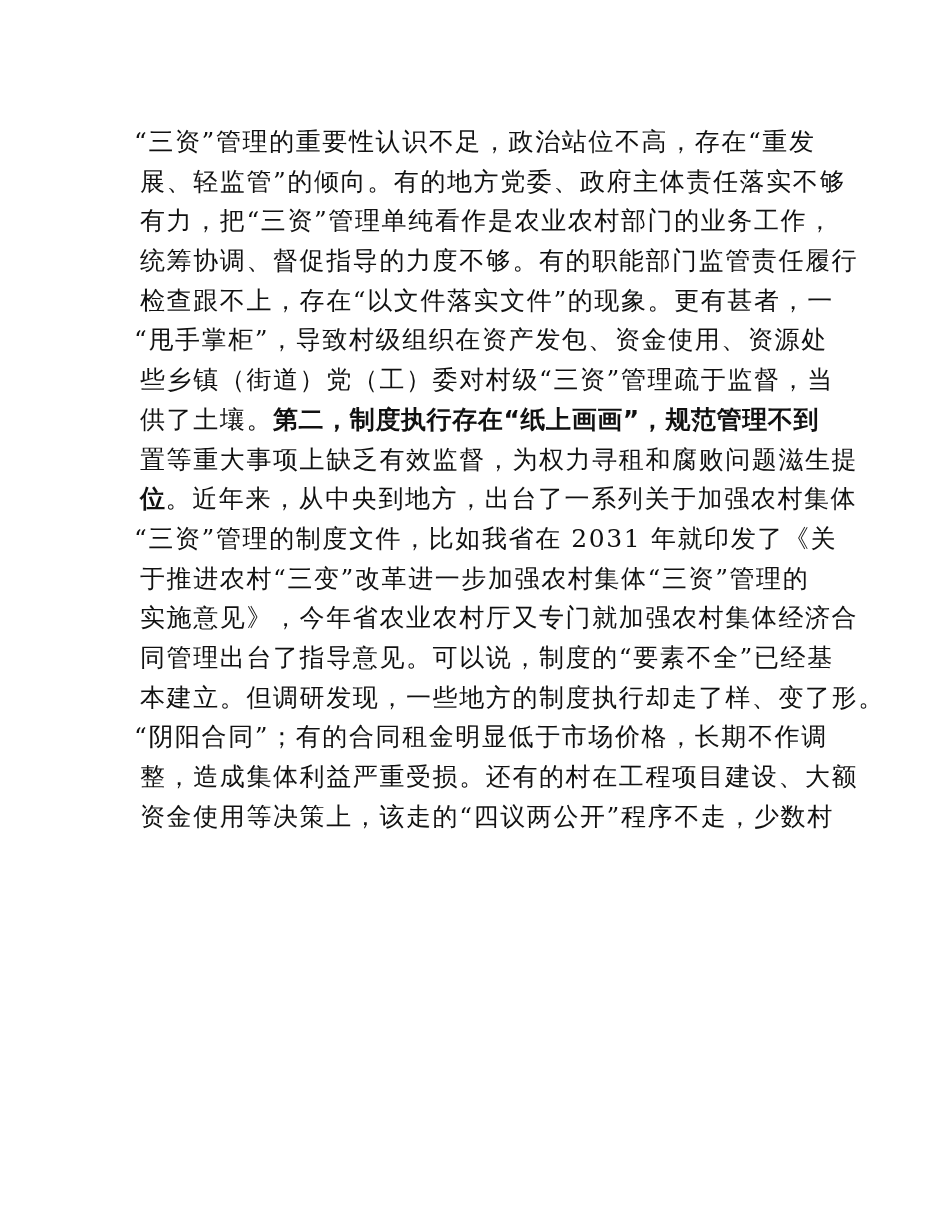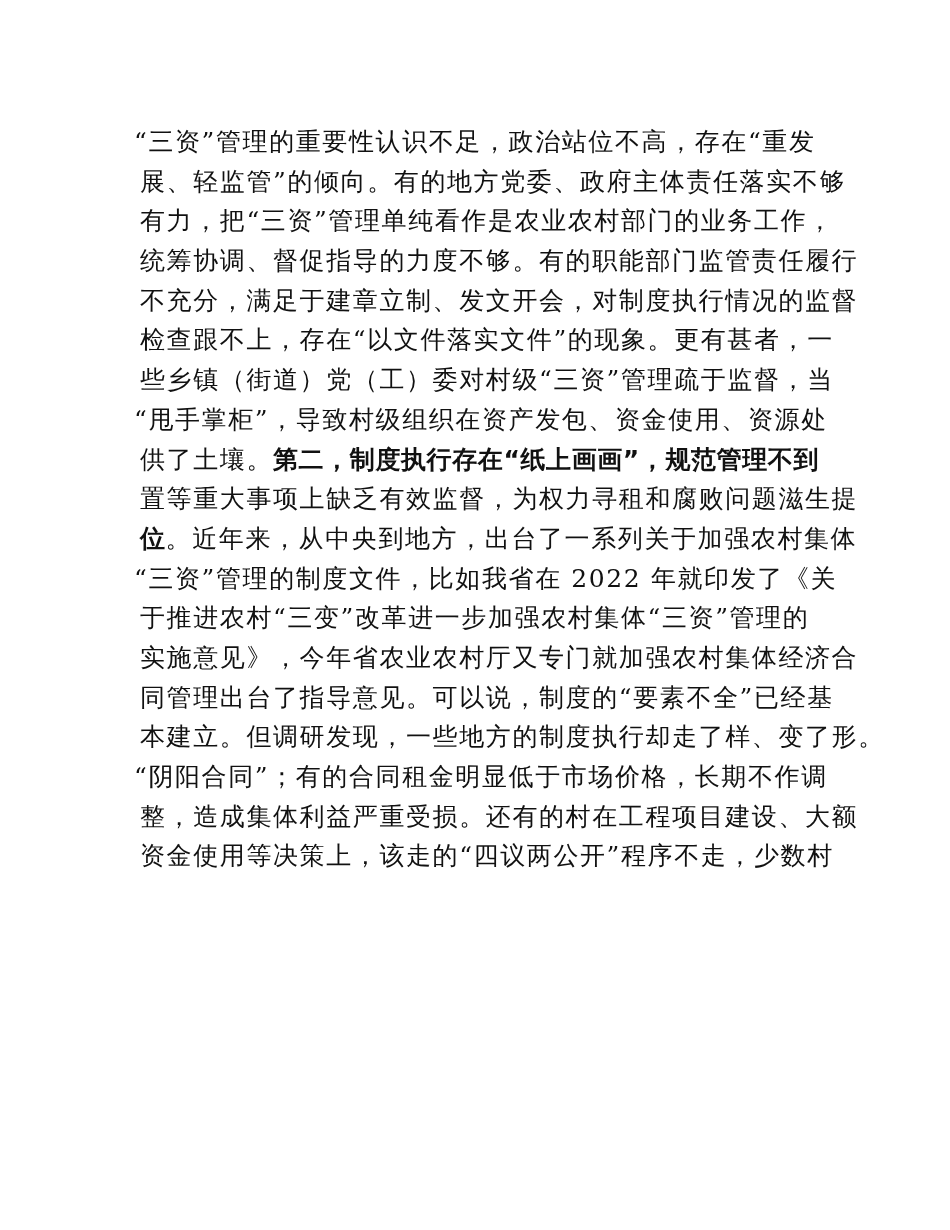--- a/index.html
+++ b/index.html
@@ -45,28 +45,27 @@
   </style>
 </head>
 <body>
 
 <div class="page">
   <div class="text-block" id="text-block">
     <div class="line indent-quote"><span>“三资”管理的重要性认识不足，政治站位不高，存在“重发</span></div>
     <div class="line"><span>展、轻监管”的倾向。有的地方党委、政府主体责任落实不够</span></div>
     <div class="line"><span>有力，把“三资”管理单纯看作是农业农村部门的业务工作，</span></div>
     <div class="line"><span>统筹协调、督促指导的力度不够。有的职能部门监管责任履行</span></div>
-    <div class="line"><span>不充分，满足于建章立制、发文开会，对制度执行情况的监督</span></div>
     <div class="line"><span>检查跟不上，存在“以文件落实文件”的现象。更有甚者，一</span></div>
+    <div class="line indent-quote"><span>“甩手掌柜”，导致村级组织在资产发包、资金使用、资源处</span></div>
     <div class="line"><span>些乡镇（街道）党（工）委对村级“三资”管理疏于监督，当</span></div>
-    <div class="line indent-quote"><span>“甩手掌柜”，导致村级组织在资产发包、资金使用、资源处</span></div>
     <div class="line"><span>供了土壤。</span><span class="bold">第二，制度执行存在“纸上画画”，规范管理不到</span></div>
     <div class="line"><span>置等重大事项上缺乏有效监督，为权力寻租和腐败问题滋生提</span></div>
     <div class="line"><span class="bold">位</span><span>。近年来，从中央到地方，出台了一系列关于加强农村集体</span></div>
-    <div class="line indent-quote"><span>“三资”管理的制度文件，比如我省在 2022 年就印发了《关</span></div>
+    <div class="line indent-quote"><span>“三资”管理的制度文件，比如我省在 2031 年就印发了《关</span></div>
     <div class="line"><span>于推进农村“三变”改革进一步加强农村集体“三资”管理的</span></div>
     <div class="line"><span>实施意见》，今年省农业农村厅又专门就加强农村集体经济合</span></div>
     <div class="line"><span>同管理出台了指导意见。可以说，制度的“要素不全”已经基</span></div>
     <div class="line"><span>本建立。但调研发现，一些地方的制度执行却走了样、变了形。</span></div>
     <div class="line indent-quote"><span>“阴阳合同”；有的合同租金明显低于市场价格，长期不作调</span></div>
     <div class="line"><span>整，造成集体利益严重受损。还有的村在工程项目建设、大额</span></div>
     <div class="line"><span>资金使用等决策上，该走的“四议两公开”程序不走，少数村</span></div>
   </div>
 </div>
 

